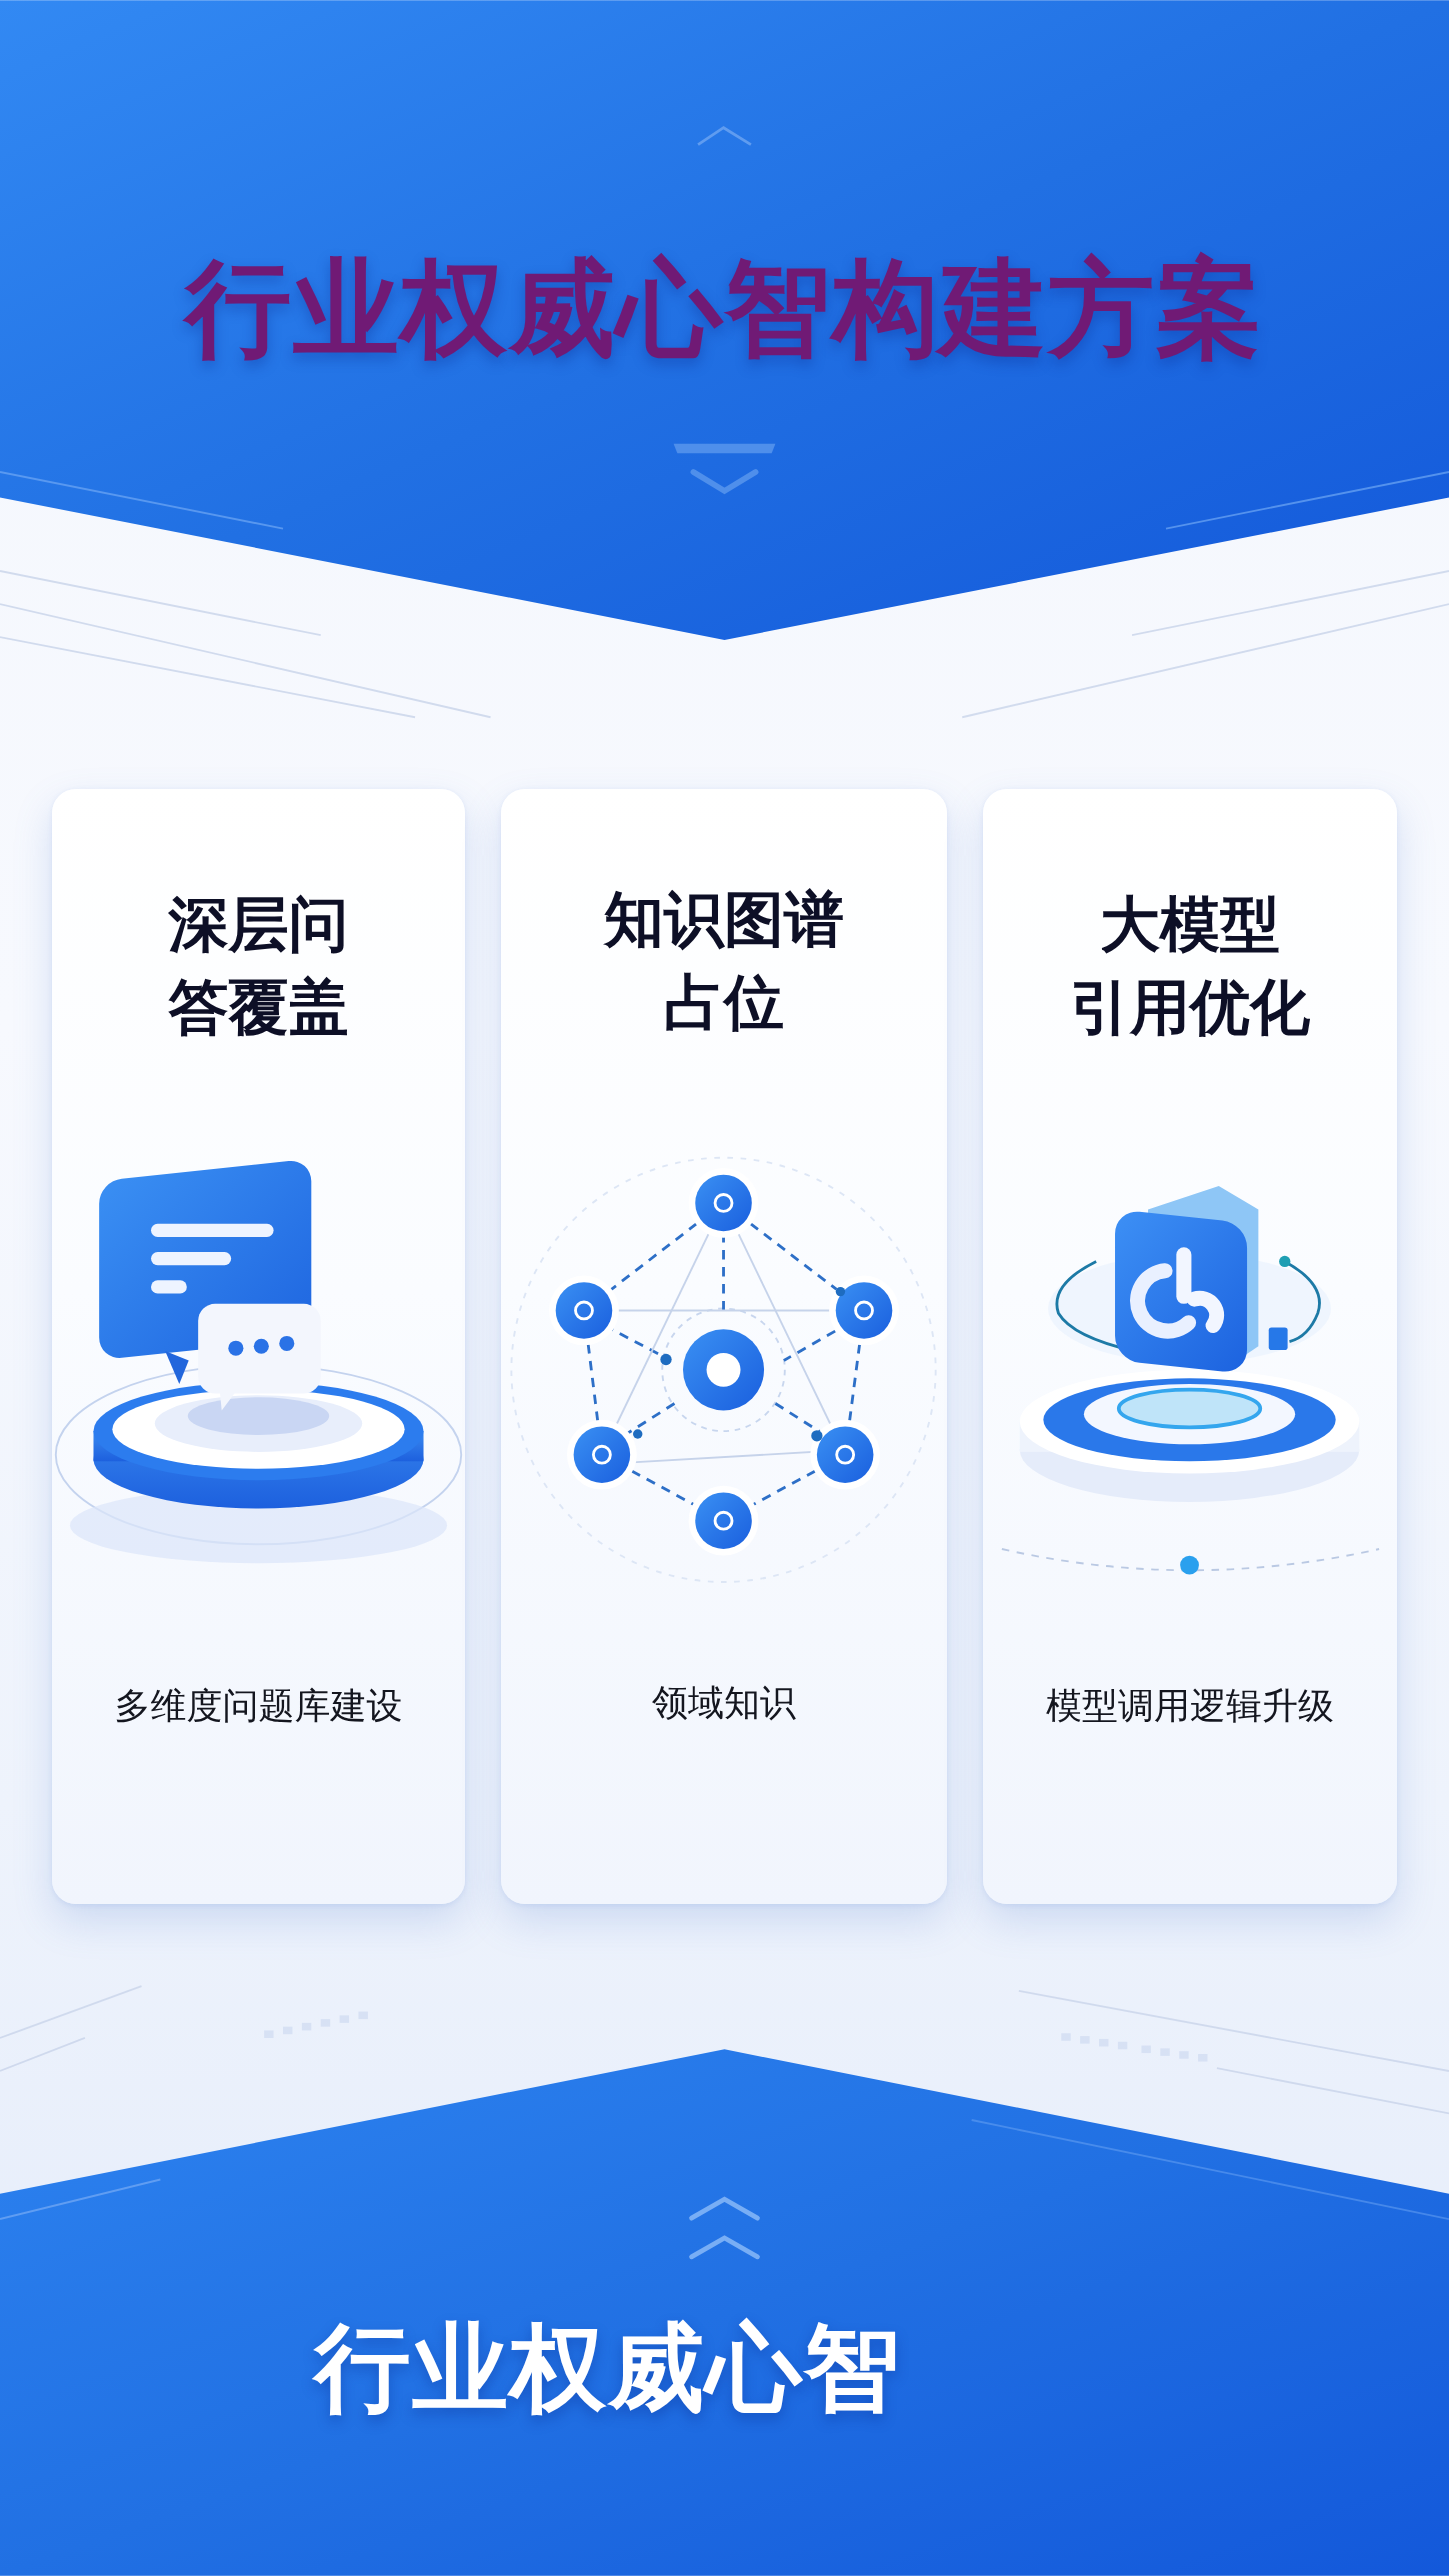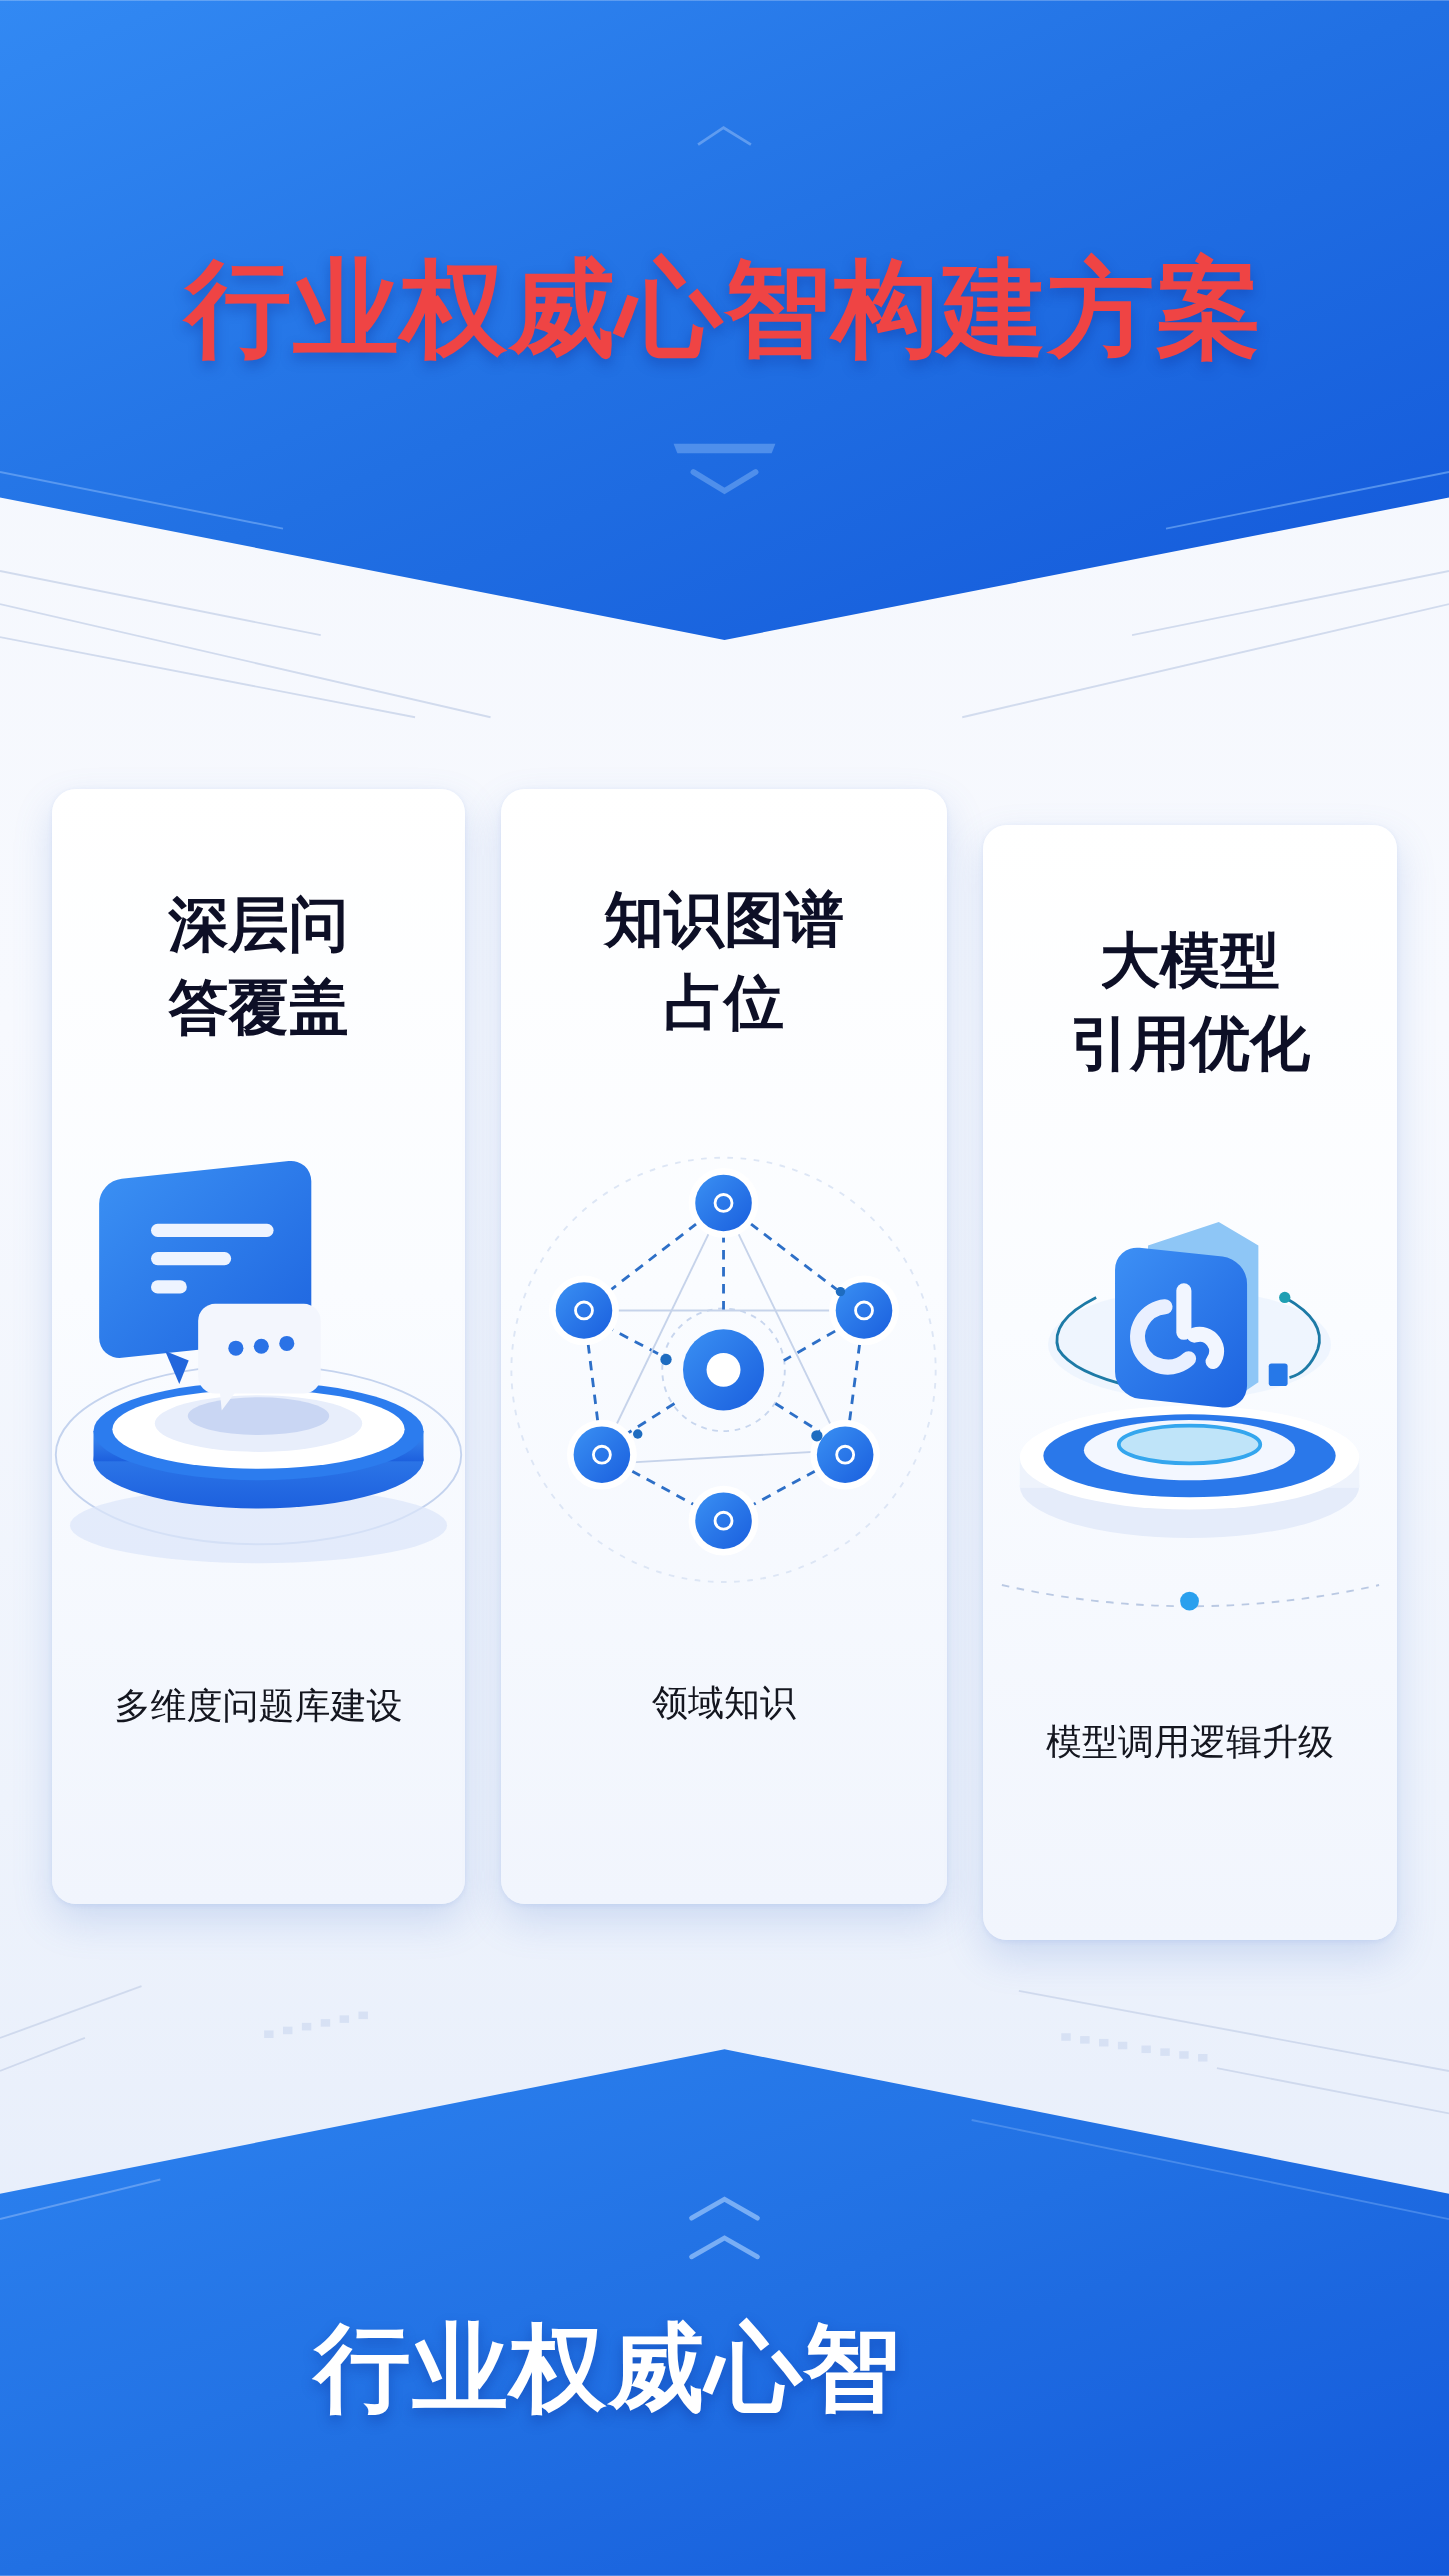--- a/index.html
+++ b/index.html
@@ -6,21 +6,21 @@
     html, body { width: 1449px; height: 2576px; overflow: hidden; }
     body {
       position: relative;
       font-family: "DejaVu Sans", "Liberation Sans", sans-serif;
       background: linear-gradient(180deg, #f4f7fd 0%, #f7f9fe 40%, #eef3fc 70%, #e3ebfa 100%);
     }
     svg.layer { position: absolute; left: 0; top: 0; }
 
     .hero-title {
       position: absolute; left: 0; width: 1449px; top: 238px;
-      text-align: center; color: #ef4444;
+      text-align: center; color: #701a75;
       font-size: 106px; font-weight: bold; letter-spacing: 1.9px;
       text-shadow: 0 5.7px 13.2px rgba(10, 40, 140, 0.35);
       line-height: 142px;
     }
     .footer-title {
       position: absolute; left: 0; width: 1216px; top: 2302px;
       text-align: center; color: #ffffff;
       font-size: 96px; font-weight: bold; letter-spacing: 1.9px;
       text-shadow: 0 5.7px 13.2px rgba(10, 40, 140, 0.35);
       line-height: 132px;
@@ -204,21 +204,21 @@
           <circle cx="145" cy="303" r="5"></circle>
           <circle cx="335" cy="305" r="6"></circle>
       </g>
     </svg>
   </div>
   <div class="card-desc">
     <span>领域知识</span>
   </div>
 </div>
 
-<div class="card" style="left:983px; width:414px;margin-top:36px;">
+<div class="card" style="left:983px; width:414px;">
   <div class="card-title">
     <span>大模型</span>
     <span>引用优化</span>
   </div>
   <div class="card-illus">
     <svg width="414" height="472" viewBox="0 0 439 500">
       <defs>
         <linearGradient id="cb" x1="0" y1="0" x2="1" y2="1">
           <stop offset="0" stop-color="#3d90f5"></stop>
             <stop offset="1" stop-color="#1c62df"></stop>

